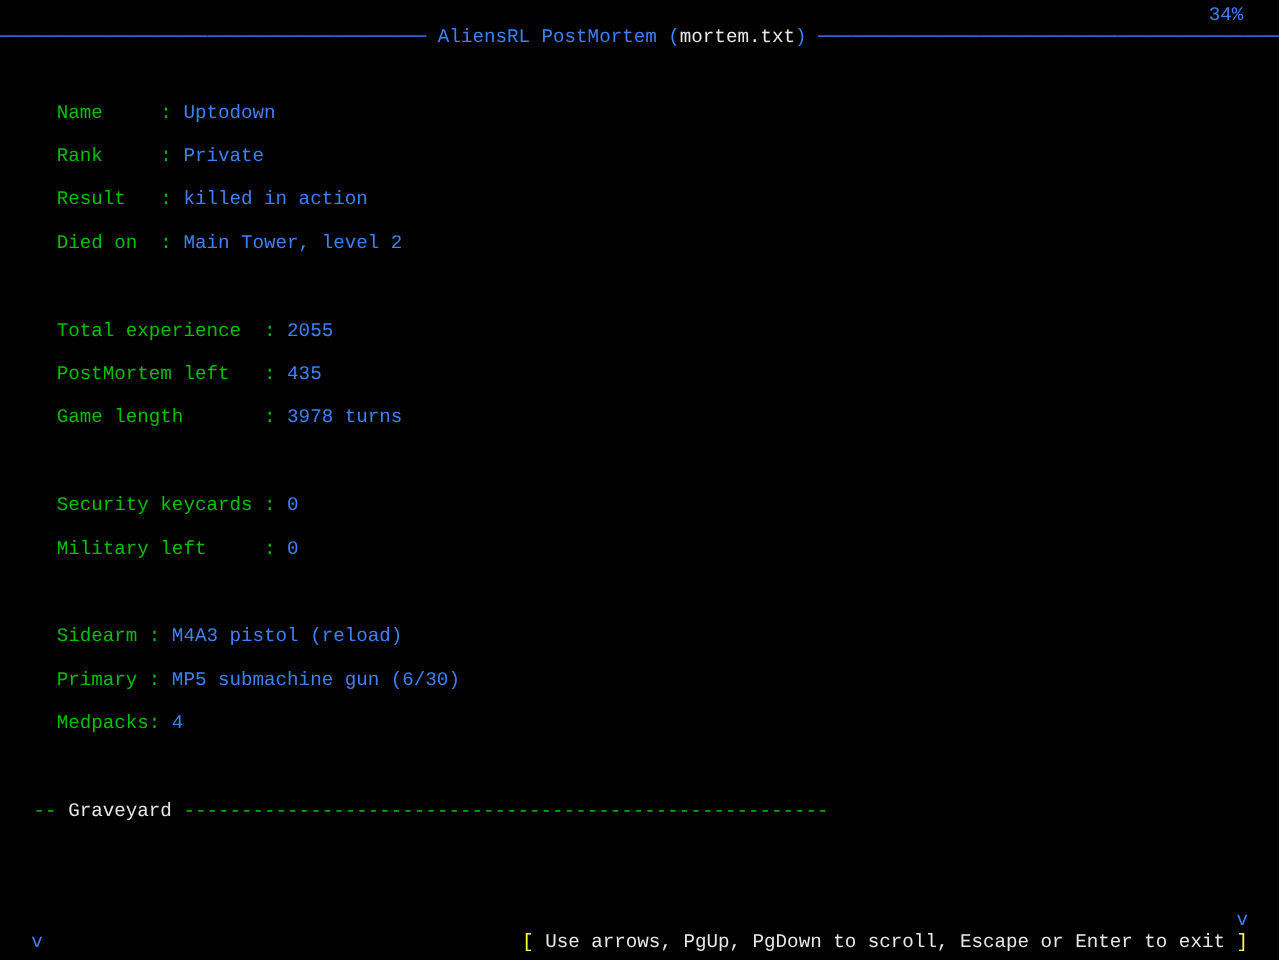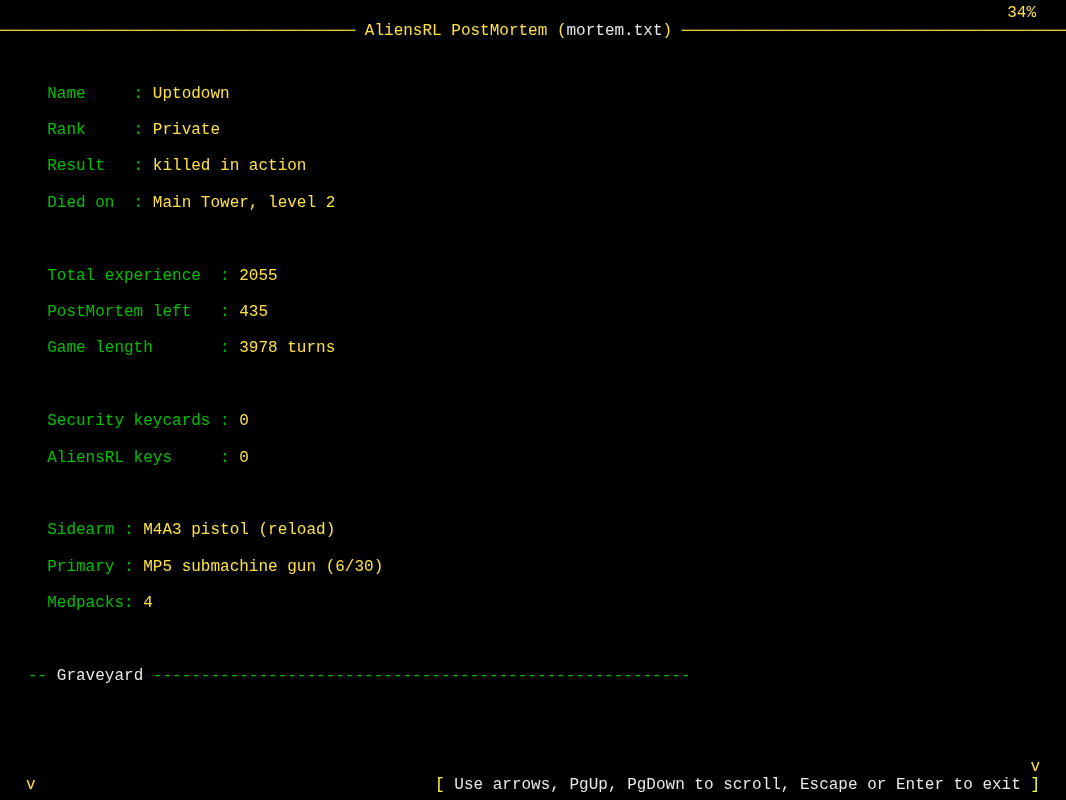--- a/index.html
+++ b/index.html
@@ -7,21 +7,21 @@
   background:#000;
   width:1066px;
   height:800px;
   overflow:hidden;
   font-family:"Courier New",monospace;
   font-size:16px;
   line-height:18.2px;
   color:#00c000;
   position:relative;
 }
-.bright { color:#fde047; }
+.bright { color:#3b82f6; }
 .white  { color:#e8e8e8; }
 .yellow { color:#ffff40; }
 .titlebar { position:absolute; top:4px; left:0; right:0; text-align:center; white-space:pre; }
 .pct { position:absolute; top:4px; right:30px; }
 .content { position:absolute; top:30px; left:28px; white-space:pre; }
 .footer { position:absolute; bottom:6px; left:16px; right:0; text-align:right; padding-right:26px; white-space:pre; }
 .arrow-l { position:absolute; bottom:6px; left:26px; }
 .arrow-r { position:absolute; bottom:24px; right:26px; }
 </style>
 </head>
@@ -37,21 +37,21 @@
 <div><span>  Name     : </span><span class="bright">Uptodown</span></div>
 <div><span>  Rank     : </span><span class="bright">Private</span></div>
 <div><span>  Result   : </span><span class="bright">killed in action</span></div>
 <div><span>  Died on  : </span><span class="bright">Main Tower, level 2</span></div>
 <div>&nbsp;</div>
 <div><span>  Total experience  : </span><span class="bright">2055</span></div>
 <div><span>  PostMortem left   : </span><span class="bright">435</span></div>
 <div><span>  Game length       : </span><span class="bright">3978 turns</span></div>
 <div>&nbsp;</div>
 <div><span>  Security keycards : </span><span class="bright">0</span></div>
-<div><span>  AliensRL keys     : </span><span class="bright">0</span></div>
+<div><span>  Military left     : </span><span class="bright">0</span></div>
 <div>&nbsp;</div>
 <div><span>  Sidearm : </span><span class="bright">M4A3 pistol (reload)</span></div>
 <div><span>  Primary : </span><span class="bright">MP5 submachine gun (6/30)</span></div>
 <div><span>  Medpacks: </span><span class="bright">4</span></div>
 <div>&nbsp;</div>
 <div><span>-- </span><span class="white">Graveyard</span><span> --------------------------------------------------------</span></div>
 
 
 
 

